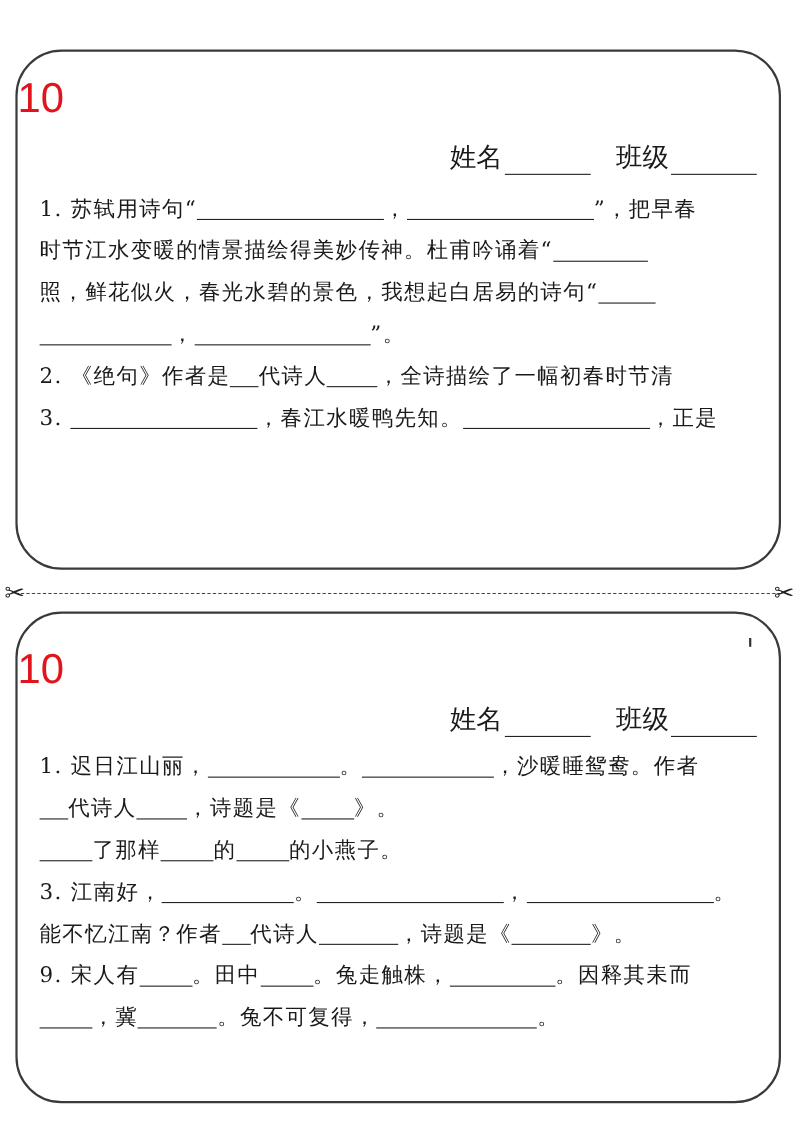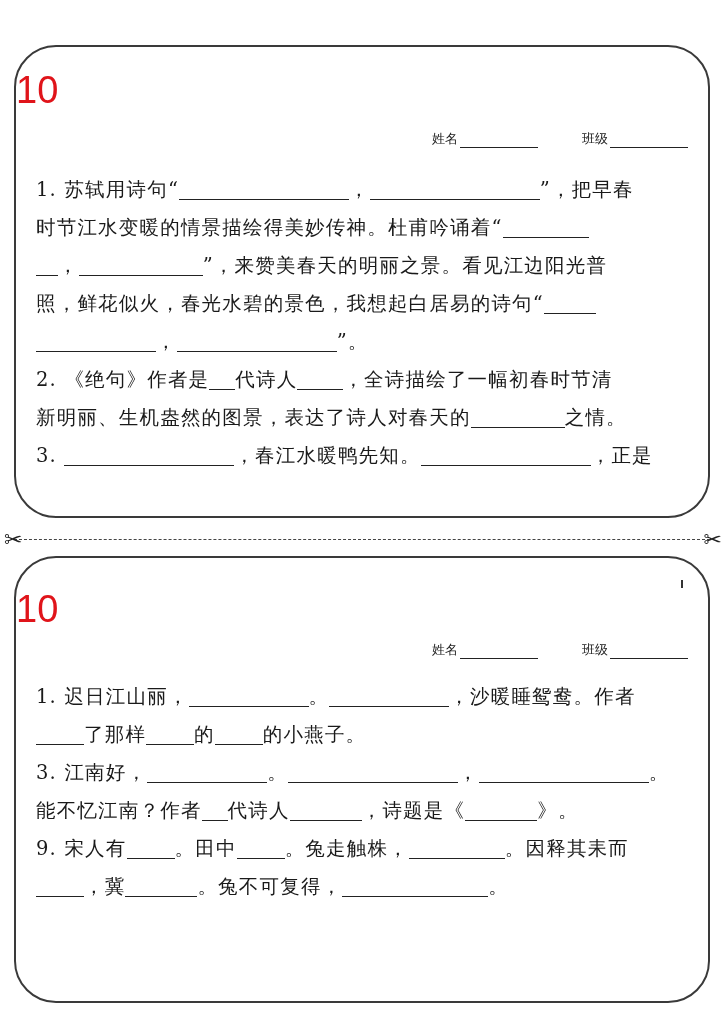--- a/index.html
+++ b/index.html
@@ -6,21 +6,21 @@
   body { width:724px; height:1024px; position:relative; overflow:hidden;
          font-family:"DejaVu Serif","Liberation Serif",serif; color:#1a1a1a; }
   .card { position:absolute; left:14px; width:696px; border:2px solid #3a3a3a;
           border-radius:42px; box-sizing:border-box; background:#fff; }
   #card-top { top:45px; height:473px; }
   #card-bottom { top:556px; height:447px; }
   .num { position:absolute; left:0; right:0; 
          font-family:"Liberation Sans","DejaVu Sans",sans-serif; font-size:38px; color:#e0141a; }
   #card-top .num { top:22px; }
   #card-bottom .num { top:30px; }
-  .namebar { position:absolute; right:20px; font-size:13px; display:flex; gap:44px; }
+  .namebar { position:absolute; right:20px; font-size:24px; display:flex; gap:23px; }
   #card-top .namebar { top:80px; }
   #card-bottom .namebar { top:80px; }
   .fld { display:inline-flex; align-items:flex-end; }
   .fld .ul { display:inline-block; width:78px; border-bottom:1.5px solid #222; height:20px; margin-left:2px; }
   .body { position:absolute; left:20px; right:16px; font-size:19.5px; line-height:38px; }
   #card-top .body { top:124px; }
   #card-bottom .body { top:120px; }
   .ln { white-space:nowrap; display:block; letter-spacing:1.2px; }
   .b { display:inline-block; border-bottom:1.5px solid #222; height:20px; vertical-align:-4px; }
   .cutline { position:absolute; left:14px; right:14px; top:539px; border-top:1.5px dashed #444; }
@@ -40,25 +40,23 @@
         <span class="ul"></span>
       </span>
     <span class="fld">
         <span>班级</span>
         <span class="ul"></span>
       </span>
   </div>
   <div class="body">
       <span class="ln"><span>1. 苏轼用诗句“</span><span class="b" style="width: 170px;"></span><span>，</span><span class="b" style="width: 170px;"></span><span>”，把早春</span></span>
       <span class="ln"><span>时节江水变暖的情景描绘得美妙传神。杜甫吟诵着“</span><span class="b" style="width: 86px;"></span></span>
-      <span class="ln"><span class="b" style="width: 22px;"></span><span>，</span><span class="b" style="width: 124px;"></span><span>”，来赞美春天的明丽之景。看见江边阳光普</span></span>
       <span class="ln"><span>照，鲜花似火，春光水碧的景色，我想起白居易的诗句“</span><span class="b" style="width: 52px;"></span></span>
       <span class="ln"><span class="b" style="width: 120px;"></span><span>，</span><span class="b" style="width: 160px;"></span><span>”。</span></span>
       <span class="ln"><span>2. 《绝句》作者是</span><span class="b" style="width: 26px;"></span><span>代诗人</span><span class="b" style="width: 46px;"></span><span>，全诗描绘了一幅初春时节清</span></span>
-      <span class="ln"><span>新明丽、生机盎然的图景，表达了诗人对春天的</span><span class="b" style="width: 94px;"></span><span>之情。</span></span>
       <span class="ln"><span>3. </span><span class="b" style="width: 170px;"></span><span>，春江水暖鸭先知。</span><span class="b" style="width: 170px;"></span><span>，正是</span></span>
     </div>
 </div>
 
 <div class="cutline"></div>
 <span class="scissors" id="sc-left">✂</span>
 <span class="scissors" id="sc-right">✂</span>
 
 <div class="card" id="card-bottom">
   <span class="tick" style="left:665px; top:22px;"></span>
@@ -68,19 +66,20 @@
         <span>姓名</span>
         <span class="ul"></span>
       </span>
     <span class="fld">
         <span>班级</span>
         <span class="ul"></span>
       </span>
   </div>
   <div class="body">
       <span class="ln"><span>1. 迟日江山丽，</span><span class="b" style="width: 120px;"></span><span>。</span><span class="b" style="width: 120px;"></span><span>，沙暖睡鸳鸯。作者</span></span>
+      <span class="ln"><span class="b" style="width: 26px;"></span><span>代诗人</span><span class="b" style="width: 46px;"></span><span>，诗题是《</span><span class="b" style="width: 48px;"></span><span>》。</span></span>
       <span class="ln"><span class="b" style="width: 48px;"></span><span>了那样</span><span class="b" style="width: 48px;"></span><span>的</span><span class="b" style="width: 48px;"></span><span>的小燕子。</span></span>
       <span class="ln"><span>3. 江南好，</span><span class="b" style="width: 120px;"></span><span>。</span><span class="b" style="width: 170px;"></span><span>，</span><span class="b" style="width: 170px;"></span><span>。</span></span>
       <span class="ln"><span>能不忆江南？作者</span><span class="b" style="width: 26px;"></span><span>代诗人</span><span class="b" style="width: 72px;"></span><span>，诗题是《</span><span class="b" style="width: 72px;"></span><span>》。</span></span>
       <span class="ln"><span>9. 宋人有</span><span class="b" style="width: 48px;"></span><span>。田中</span><span class="b" style="width: 48px;"></span><span>。兔走触株，</span><span class="b" style="width: 96px;"></span><span>。因释其耒而</span></span>
       <span class="ln"><span class="b" style="width: 48px;"></span><span>，冀</span><span class="b" style="width: 72px;"></span><span>。兔不可复得，</span><span class="b" style="width: 146px;"></span><span>。</span></span>
     </div>
 </div>
 
 </body></html>

